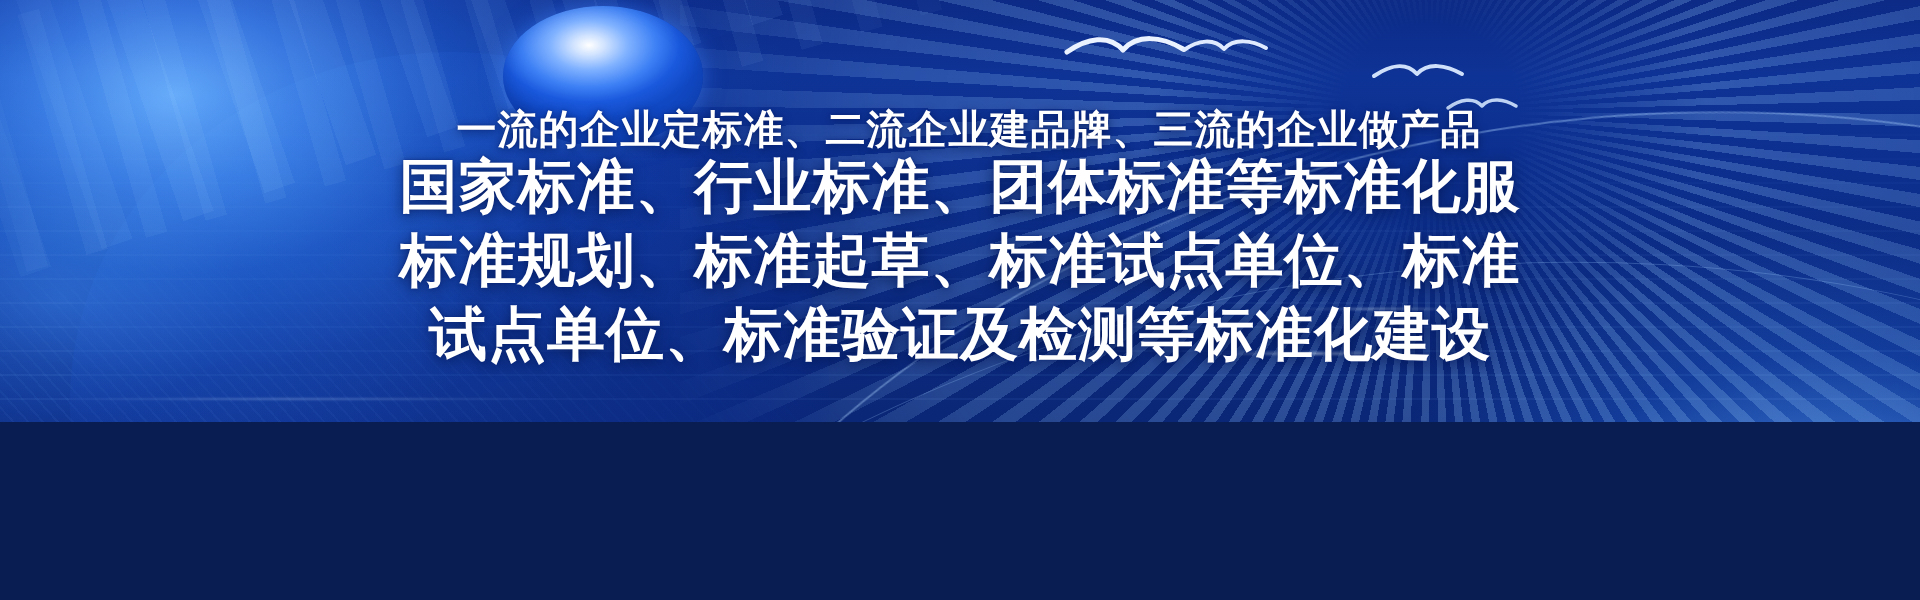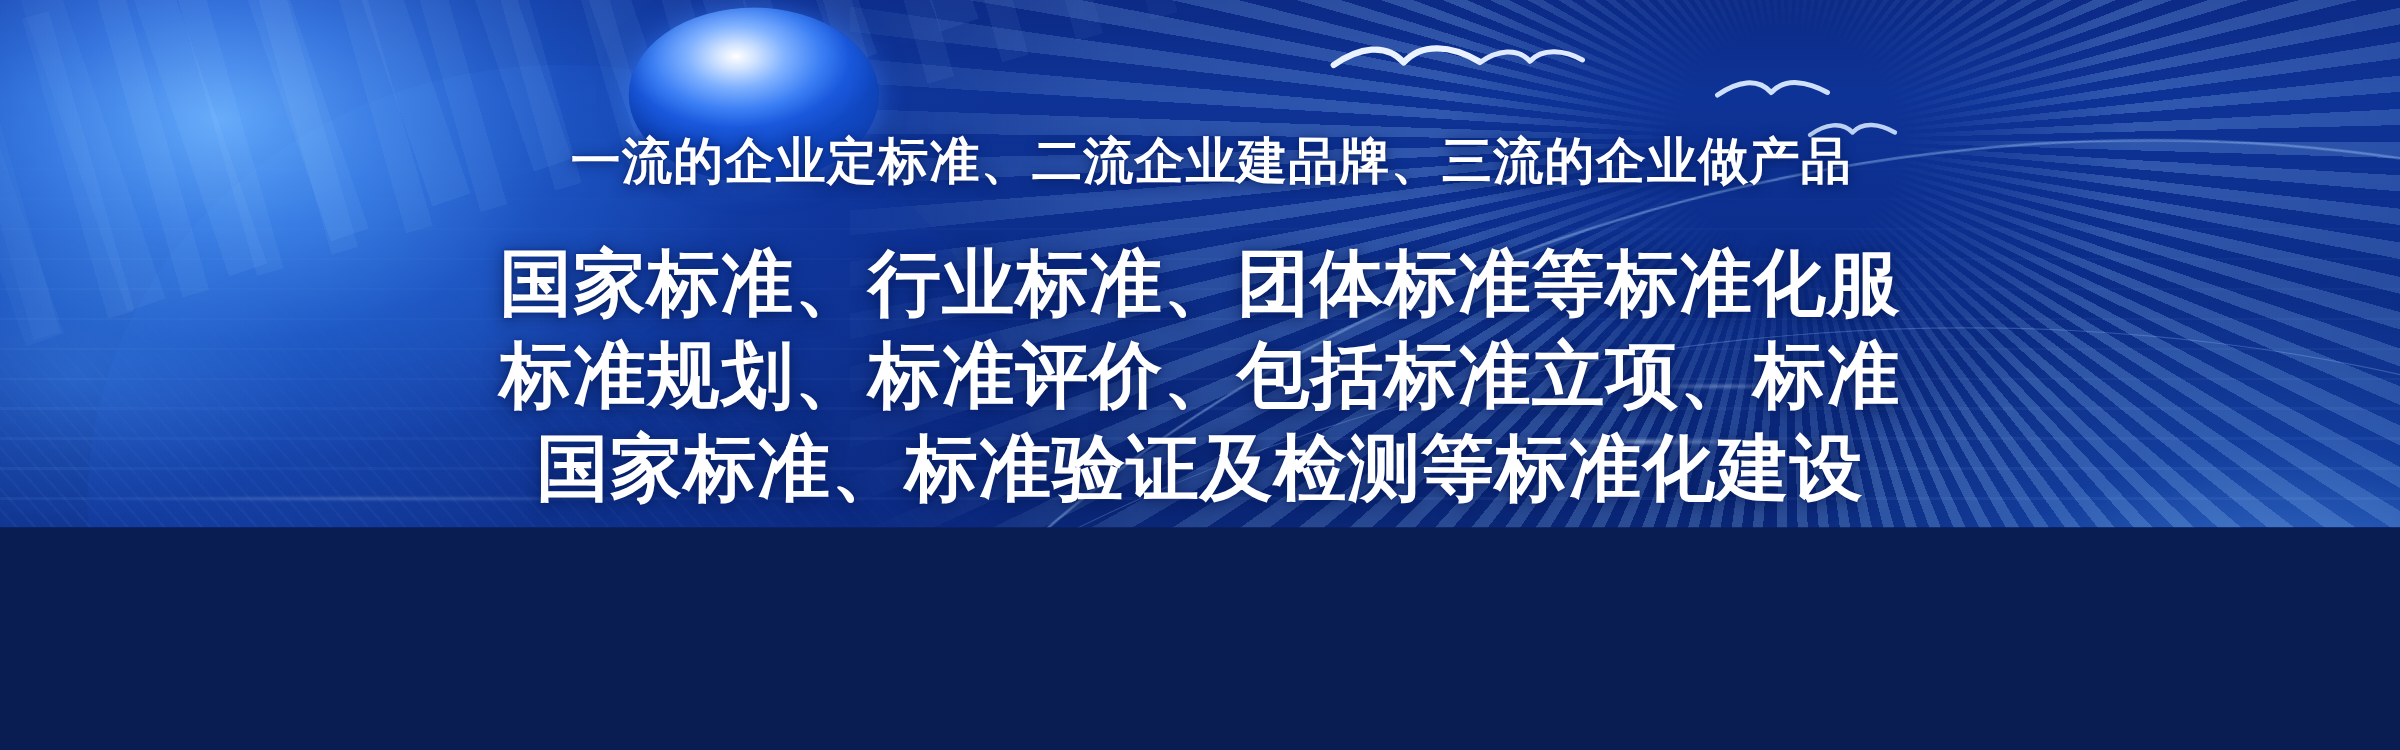--- a/index.html
+++ b/index.html
@@ -215,23 +215,23 @@
     font-size:40px;
     font-weight:700;
     letter-spacing:1px;
     line-height:1.25;
     white-space:nowrap;
     text-shadow:0 2px 10px rgba(4,22,80,.75), 0 0 2px rgba(10,40,130,.9);
     margin-left:18px;
   }
 
   .body-block{
-    margin-top:36px;
     width:1260px;
     text-align:center;
+    font-family:Liberation Mono, monospace;
   }
   .body-line{
     color:#ffffff;
     font-size:58px;
     font-weight:700;
     line-height:1.28;
     letter-spacing:1px;
     white-space:nowrap;
     text-shadow:0 3px 14px rgba(4,20,76,.78), 0 0 3px rgba(10,40,130,.85);
   }
@@ -281,18 +281,18 @@
       <path d="M2 13 C14 4, 28 2, 36 11 C44 2, 58 4, 70 11" stroke="#bed3f3" stroke-width="3.5"></path>
     </svg>
   </span>
 
   <div class="text-stack">
 
     <div class="headline">一流的企业定标准、二流企业建品牌、三流的企业做产品</div>
 
     <div class="body-block">
       <div class="body-line">国家标准、行业标准、团体标准等标准化服</div>
-      <div class="body-line">标准规划、标准评价、包括标准立项、标准</div>
-      <div class="body-line">国家标准、标准验证及检测等标准化建设</div>
+      <div class="body-line">标准规划、标准起草、标准试点单位、标准</div>
+      <div class="body-line">试点单位、标准验证及检测等标准化建设</div>
     </div>
 
   </div>
 </div>
 
 </body></html>

